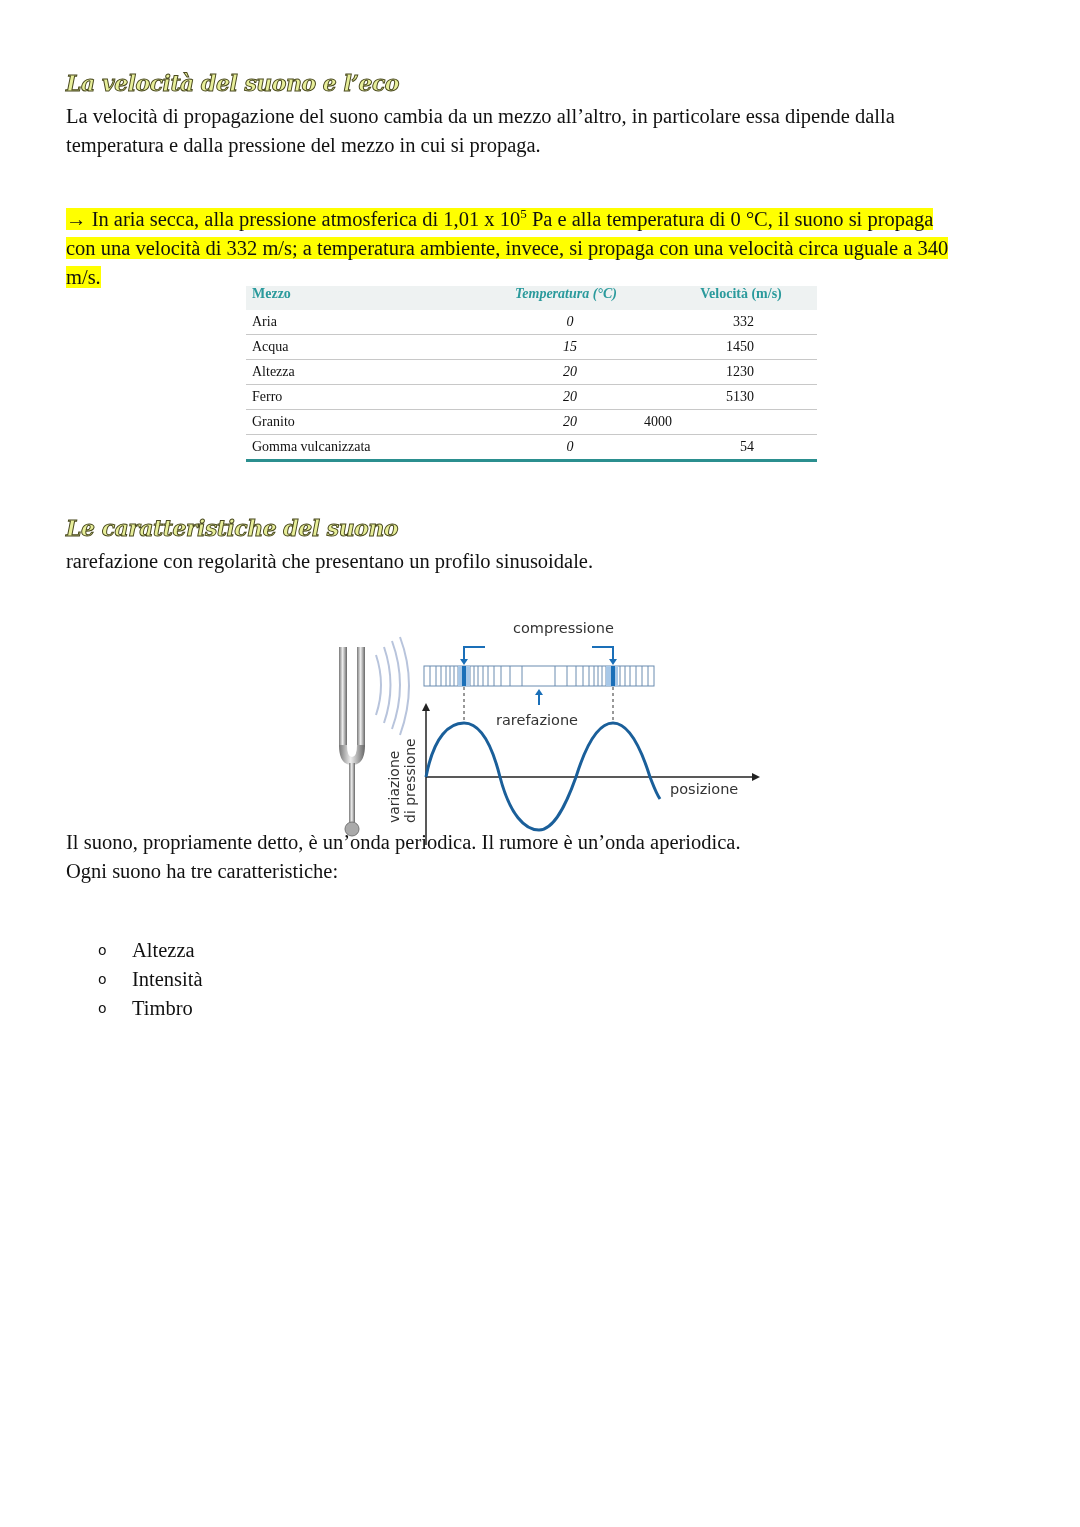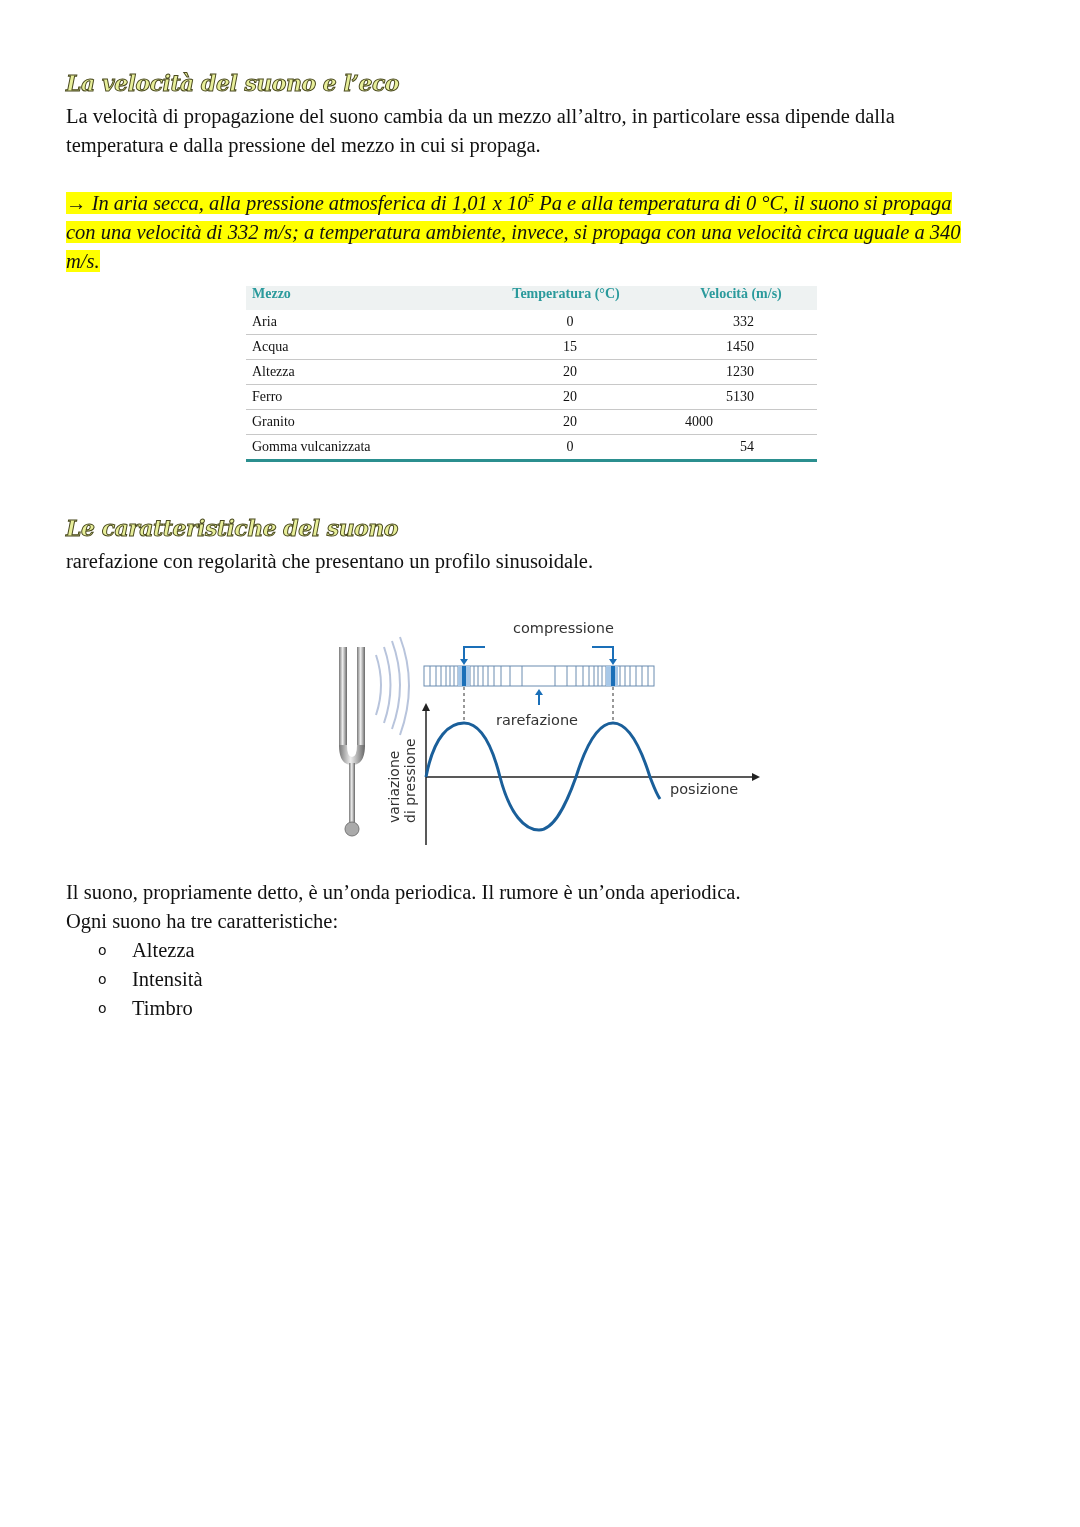--- a/index.html
+++ b/index.html
@@ -14,21 +14,21 @@
   
   .tbl { position: absolute; left: 246px; top: 286px; width: 571px;
          font-family: "Liberation Serif", serif; font-size: 14px; }
   .tbl-title { background: #bcd6d8; height: 22px; line-height: 22px; text-align: center;
                font-family: "Liberation Sans", sans-serif; font-weight: bold; font-size: 12.5px;
                color: #222; letter-spacing: -0.2px; }
   .tbl-head { background: #eef2f2; height: 24px; display: flex; color: #2a9a9c; font-weight: bold; }
   .tbl-row { height: 24px; display: flex; align-items: center; border-bottom: 1px solid #c8c8c8; }
   .tbl-row.last { border-bottom: 3px solid #2b8f8f; }
   .c1 { width: 214px; padding-left: 6px; }
-  .c2 { width: 148px; text-align: center; }
+  .c2 { width: 148px; text-align: center; font-style: italic; }
   .c3 { width: 203px; text-align: center; }
   
   .diagram { position: absolute; left: 330px; top: 615px; width: 440px; height: 232px; }
   .diagram svg { position: absolute; left: 0; top: 0; }
   .dlabel { position: absolute; font-family: "DejaVu Sans", sans-serif; font-size: 14.5px; color: #333; }
   .ylabel { position: absolute; left: 52px; top: 128px; width: 100px; transform: rotate(-90deg); transform-origin: left top;
             font-family: "DejaVu Sans", sans-serif; font-size: 14px; color: #333; line-height: 16px; }
   
   .list { position: absolute; left: 98px; top: 936px; font-size: 20.5px; line-height: 29px; }
   .li { display: flex; align-items: center; }
@@ -36,21 +36,21 @@
 </style>
 </head>
 <body>
 
 <div class="heading" style="top:70px;">La velocità del suono e l’eco</div>
 <div class="para" style="top:102px;">
   <div>La velocità di propagazione del suono cambia da un mezzo all’altro, in particolare essa dipende dalla</div>
   <div>temperatura e dalla pressione del mezzo in cui si propaga.</div>
 </div>
 
-<div class="para" style="top:189px;font-style:italic;">
+<div class="para" style="top:205px;">
   <div><span class="hl"><span>→</span><span> In aria secca, alla pressione atmosferica di 1,01 x 10</span><sup>5</sup><span> Pa e alla temperatura di 0 °C, il suono si propaga</span></span></div>
   <div><span class="hl">con una velocità di 332 m/s; a temperatura ambiente, invece, si propaga con una velocità circa uguale a 340</span></div>
   <div><span class="hl">m/s.</span></div>
 </div>
 
 <div class="tbl">
   <div class="tbl-head">
     <div class="c1">Mezzo</div>
     <div class="c2" style="width:200px;">Temperatura (°C)</div>
     <div class="c3" style="width:150px;">Velocità (m/s)</div>
@@ -71,21 +71,21 @@
     <div class="c3" style="text-align:right;width:110px;">1230</div>
   </div>
   <div class="tbl-row">
     <div class="c1">Ferro</div>
     <div class="c2" style="width:148px;padding-left:30px;">20</div>
     <div class="c3" style="text-align:right;width:110px;">5130</div>
   </div>
   <div class="tbl-row">
     <div class="c1">Granito</div>
     <div class="c2" style="width:148px;padding-left:30px;">20</div>
-    <div class="c3" style="text-align:center;width:110px;">4000</div>
+    <div class="c3" style="text-align:left;width:110px;">4000</div>
   </div>
   <div class="tbl-row last">
     <div class="c1">Gomma vulcanizzata</div>
     <div class="c2" style="width:148px;padding-left:30px;">0</div>
     <div class="c3" style="text-align:right;width:110px;">54</div>
   </div>
 </div>
 
 <div class="heading" style="top:515px;">Le caratteristiche del suono</div>
 <div class="para" style="top:547px;">
@@ -184,21 +184,21 @@
   </svg>
   <div class="dlabel" style="left:155px; top:5px;margin-left:28px;">compressione</div>
   <div class="dlabel" style="left:166px; top:97px;">rarefazione</div>
   <div class="dlabel" style="left:340px; top:166px;">posizione</div>
   <div class="ylabel" style="left:56px; top:208px;">
     <div>variazione</div>
     <div>di pressione</div>
   </div>
 </div>
 
-<div class="para" style="top:878px;">
+<div class="para" style="top:828px;">
   <div>Il suono, propriamente detto, è un’onda periodica. Il rumore è un’onda aperiodica.</div>
   <div>Ogni suono ha tre caratteristiche:</div>
 </div>
 
 <div class="list">
   <div class="li">
     <span class="bullet">o</span>
     <span>Altezza</span>
   </div>
   <div class="li">

